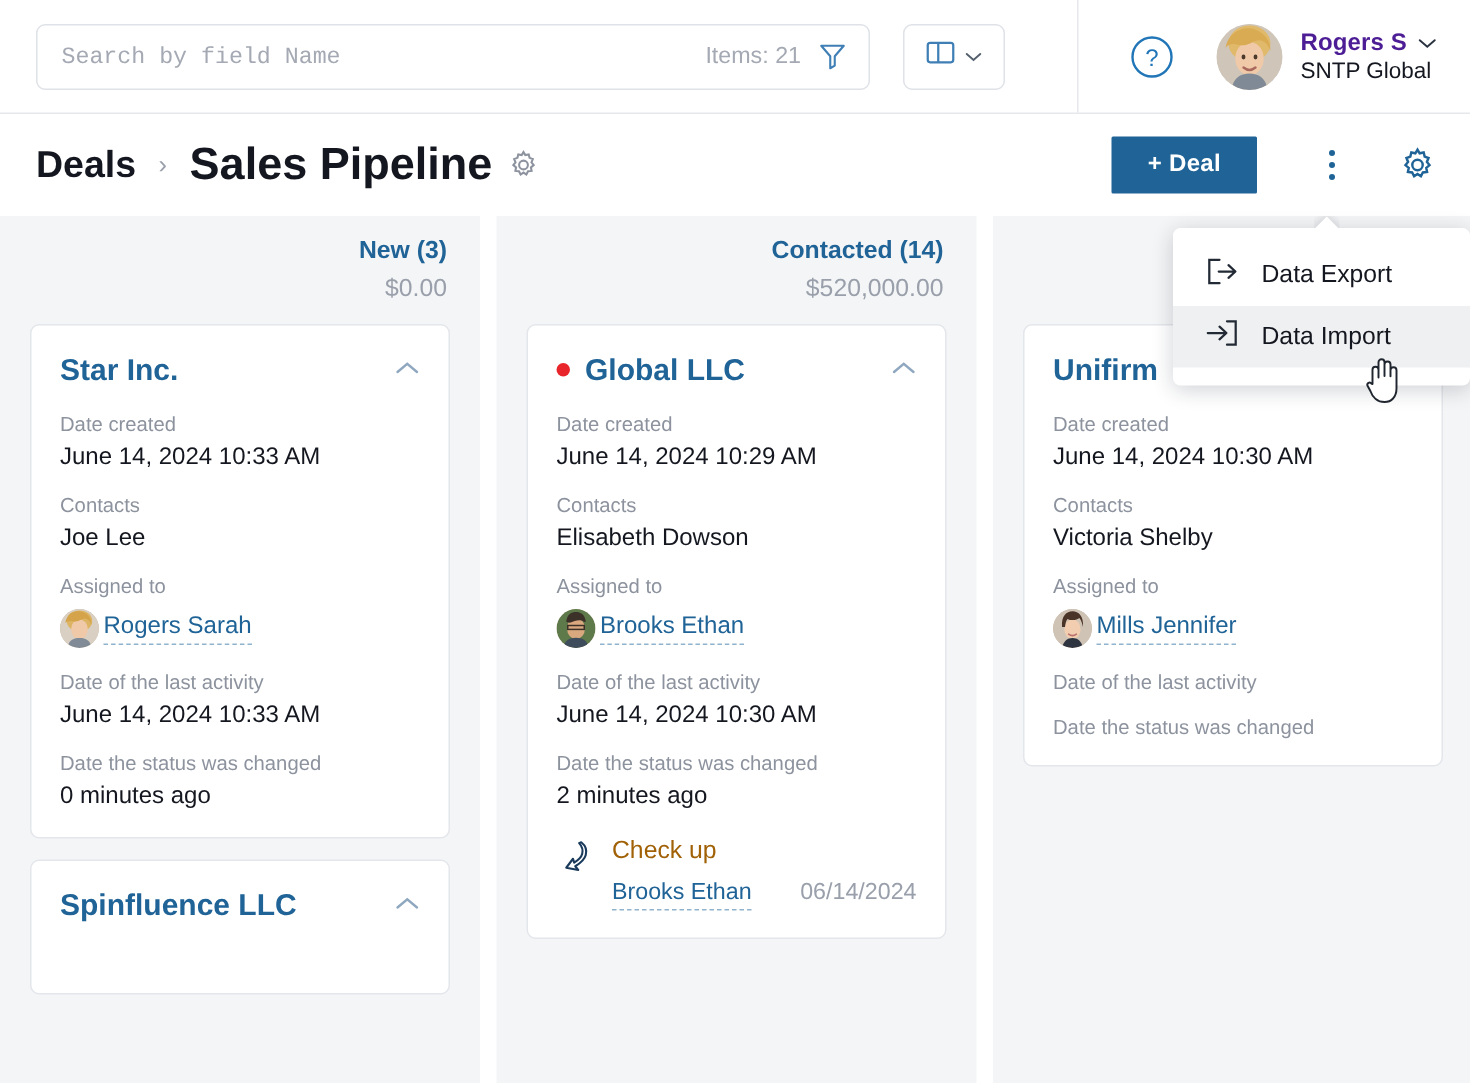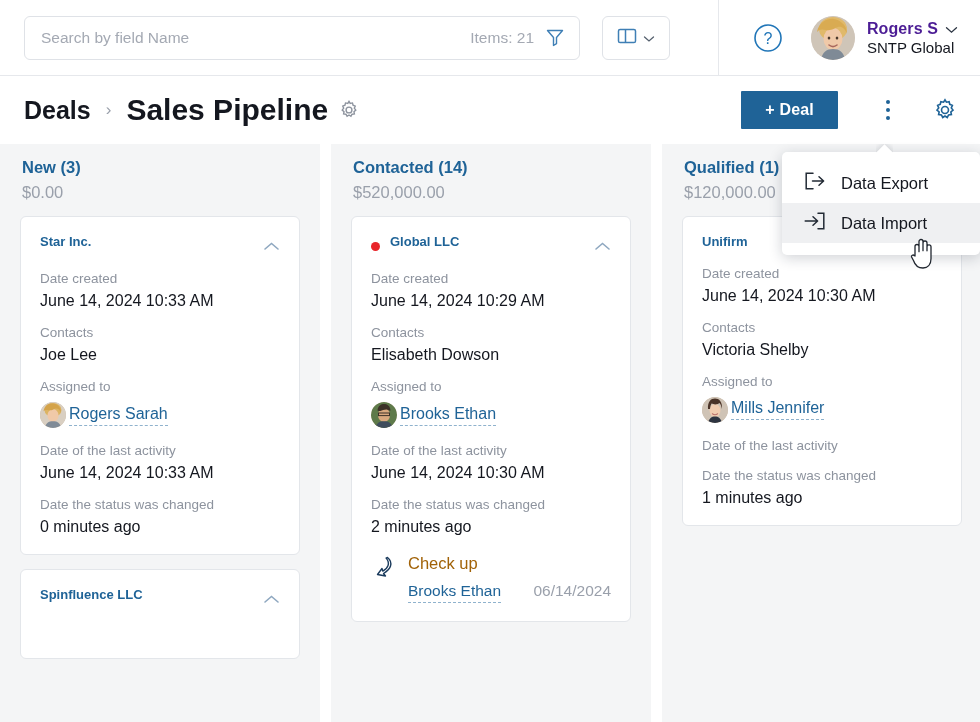--- a/index.html
+++ b/index.html
@@ -30,21 +30,21 @@
     width: 556px; height: 44px;
     border: 1px solid #dfe2e7;
     border-radius: 6px;
     display: flex; align-items: center;
     padding: 0 14px 0 16px;
     background: #fff;
   }
   .search-input {
     flex: 1; border: none; outline: none;
     font-size: 15.5px; color: #14171f;
-    font-family: Liberation Sans, sans-serif;
+    font-family: Liberation Mono, monospace;
     background: transparent;
   }
   .search-input::placeholder { color: #a4a9b3; }
   .items-count {
     font-size: 15.5px; color: #a4a9b3; white-space: nowrap;
     margin-right: 11px;
   }
   .filter-icon { display: flex; align-items: center; cursor: pointer; }
 
   .viewbtn {
@@ -109,39 +109,39 @@
     height: calc(722px - 76px - 68px);
     align-items: flex-start;
   }
   .column {
     background: #f4f5f6;
     width: 320px;
     flex: none;
     height: 100%;
     padding: 14px 0 0 0;
   }
-  .col-head { padding: 0 22px 0 22px; }
+  .col-head { padding: 0 22px 0 22px; text-align: right; }
   .col-title { font-size: 16.5px; font-weight: bold; color: #1f6397; }
   .col-sum { font-size: 16.5px; color: #9aa0ab; margin-top: 6px; }
 
   .cards { padding: 14px 20px 0 20px; }
   .card {
     background: #fff;
     border: 1px solid #e3e6ea;
     border-radius: 6px;
     padding: 17px 19px 18px 19px;
     margin-bottom: 14px;
   }
   .card-head { display: flex; align-items: flex-start; }
   .dot-red {
     width: 9px; height: 9px; border-radius: 50%;
     background: #e8252a; margin-right: 10px; margin-top: 8px; flex: none;
   }
   .card-title {
-    font-size: 13px; font-weight: bold; color: #1f6397;
+    font-size: 20px; font-weight: bold; color: #1f6397;
     cursor: pointer; flex: 1; line-height: 1.3;
   }
   .chev { flex: none; margin-top: 4px; cursor: pointer; }
 
   .field { margin-top: 15px; }
   .field:first-of-type { margin-top: 20px; }
   .flabel { font-size: 13.5px; color: #8d939e; }
   .fvalue { font-size: 16px; color: #14171f; margin-top: 6px; }
   .assignee { display: flex; align-items: center; gap: 3px; margin-top: 8px; }
   .avatar-sm {
@@ -488,21 +488,20 @@
               </svg>
             </span>
             <span class="assignee-link">Mills Jennifer</span>
           </div>
         </div>
         <div class="field">
           <div class="flabel">Date of the last activity</div>
         </div>
         <div class="field">
           <div class="flabel">Date the status was changed</div>
-          <div class="fvalue">1 minutes ago</div>
         </div>
       </div>
     </div>
   </div>
 
 </div>
 
 <div class="dropdown">
   <span class="dd-arrow"></span>
 

